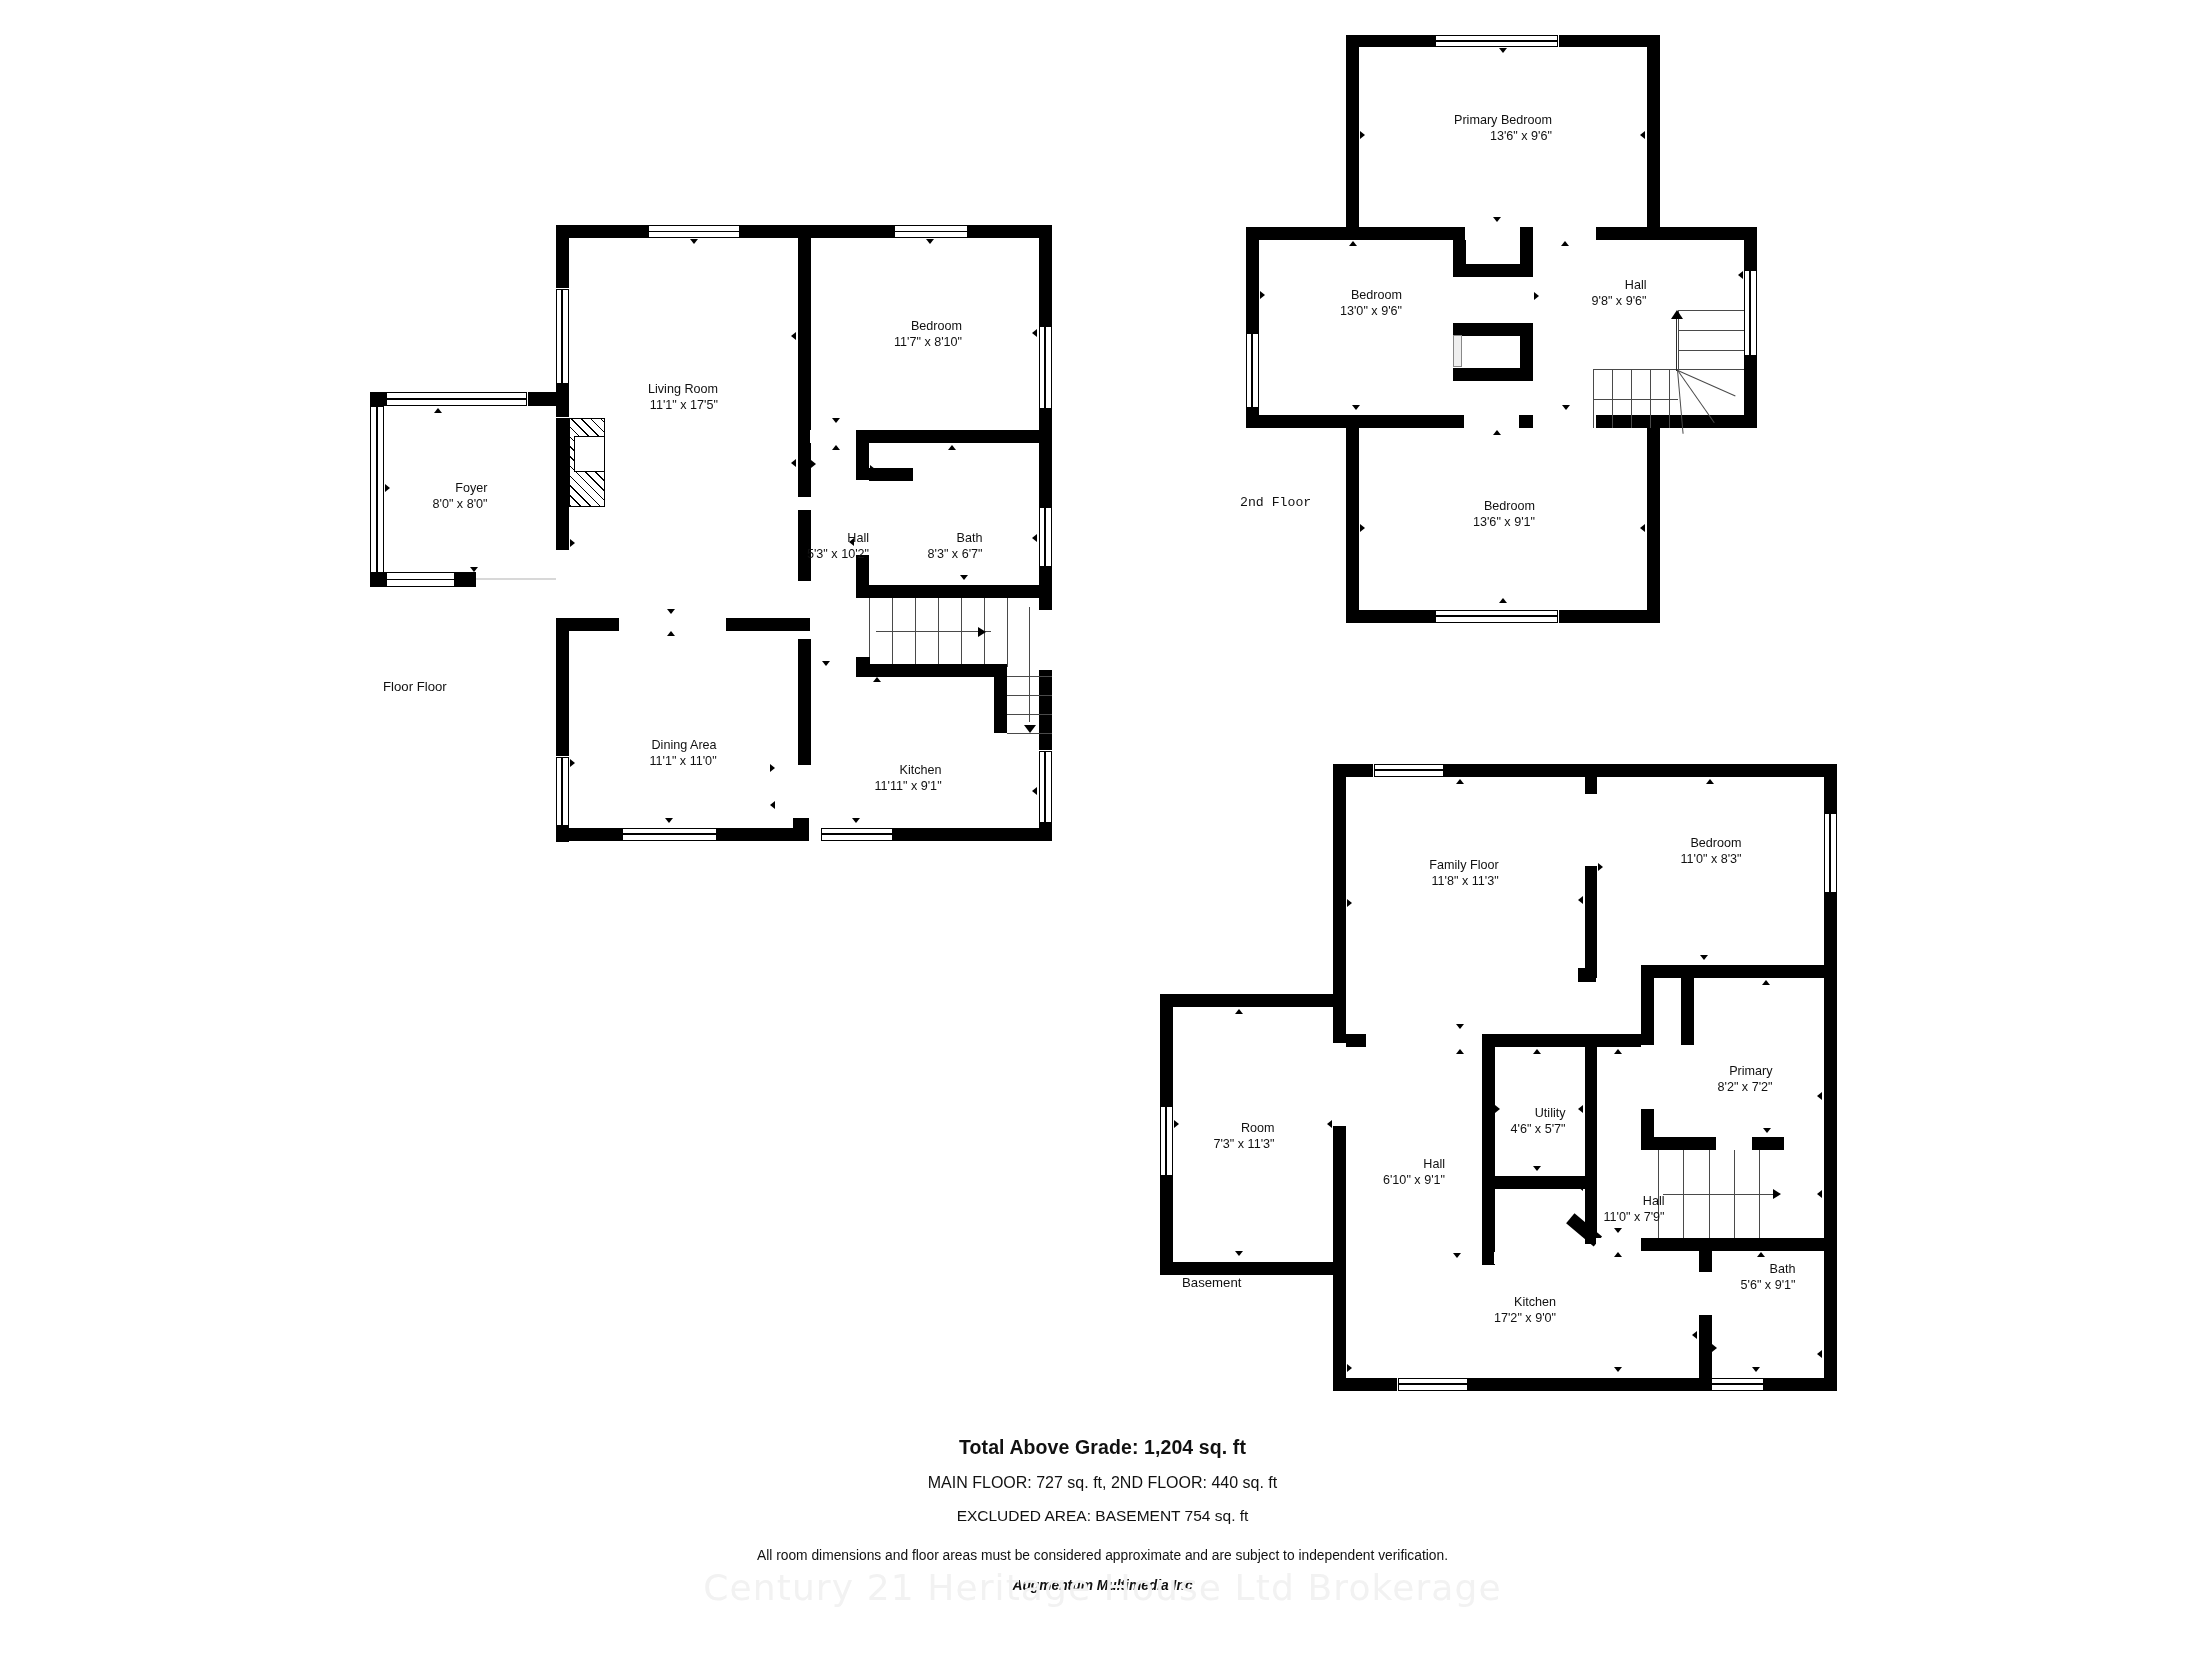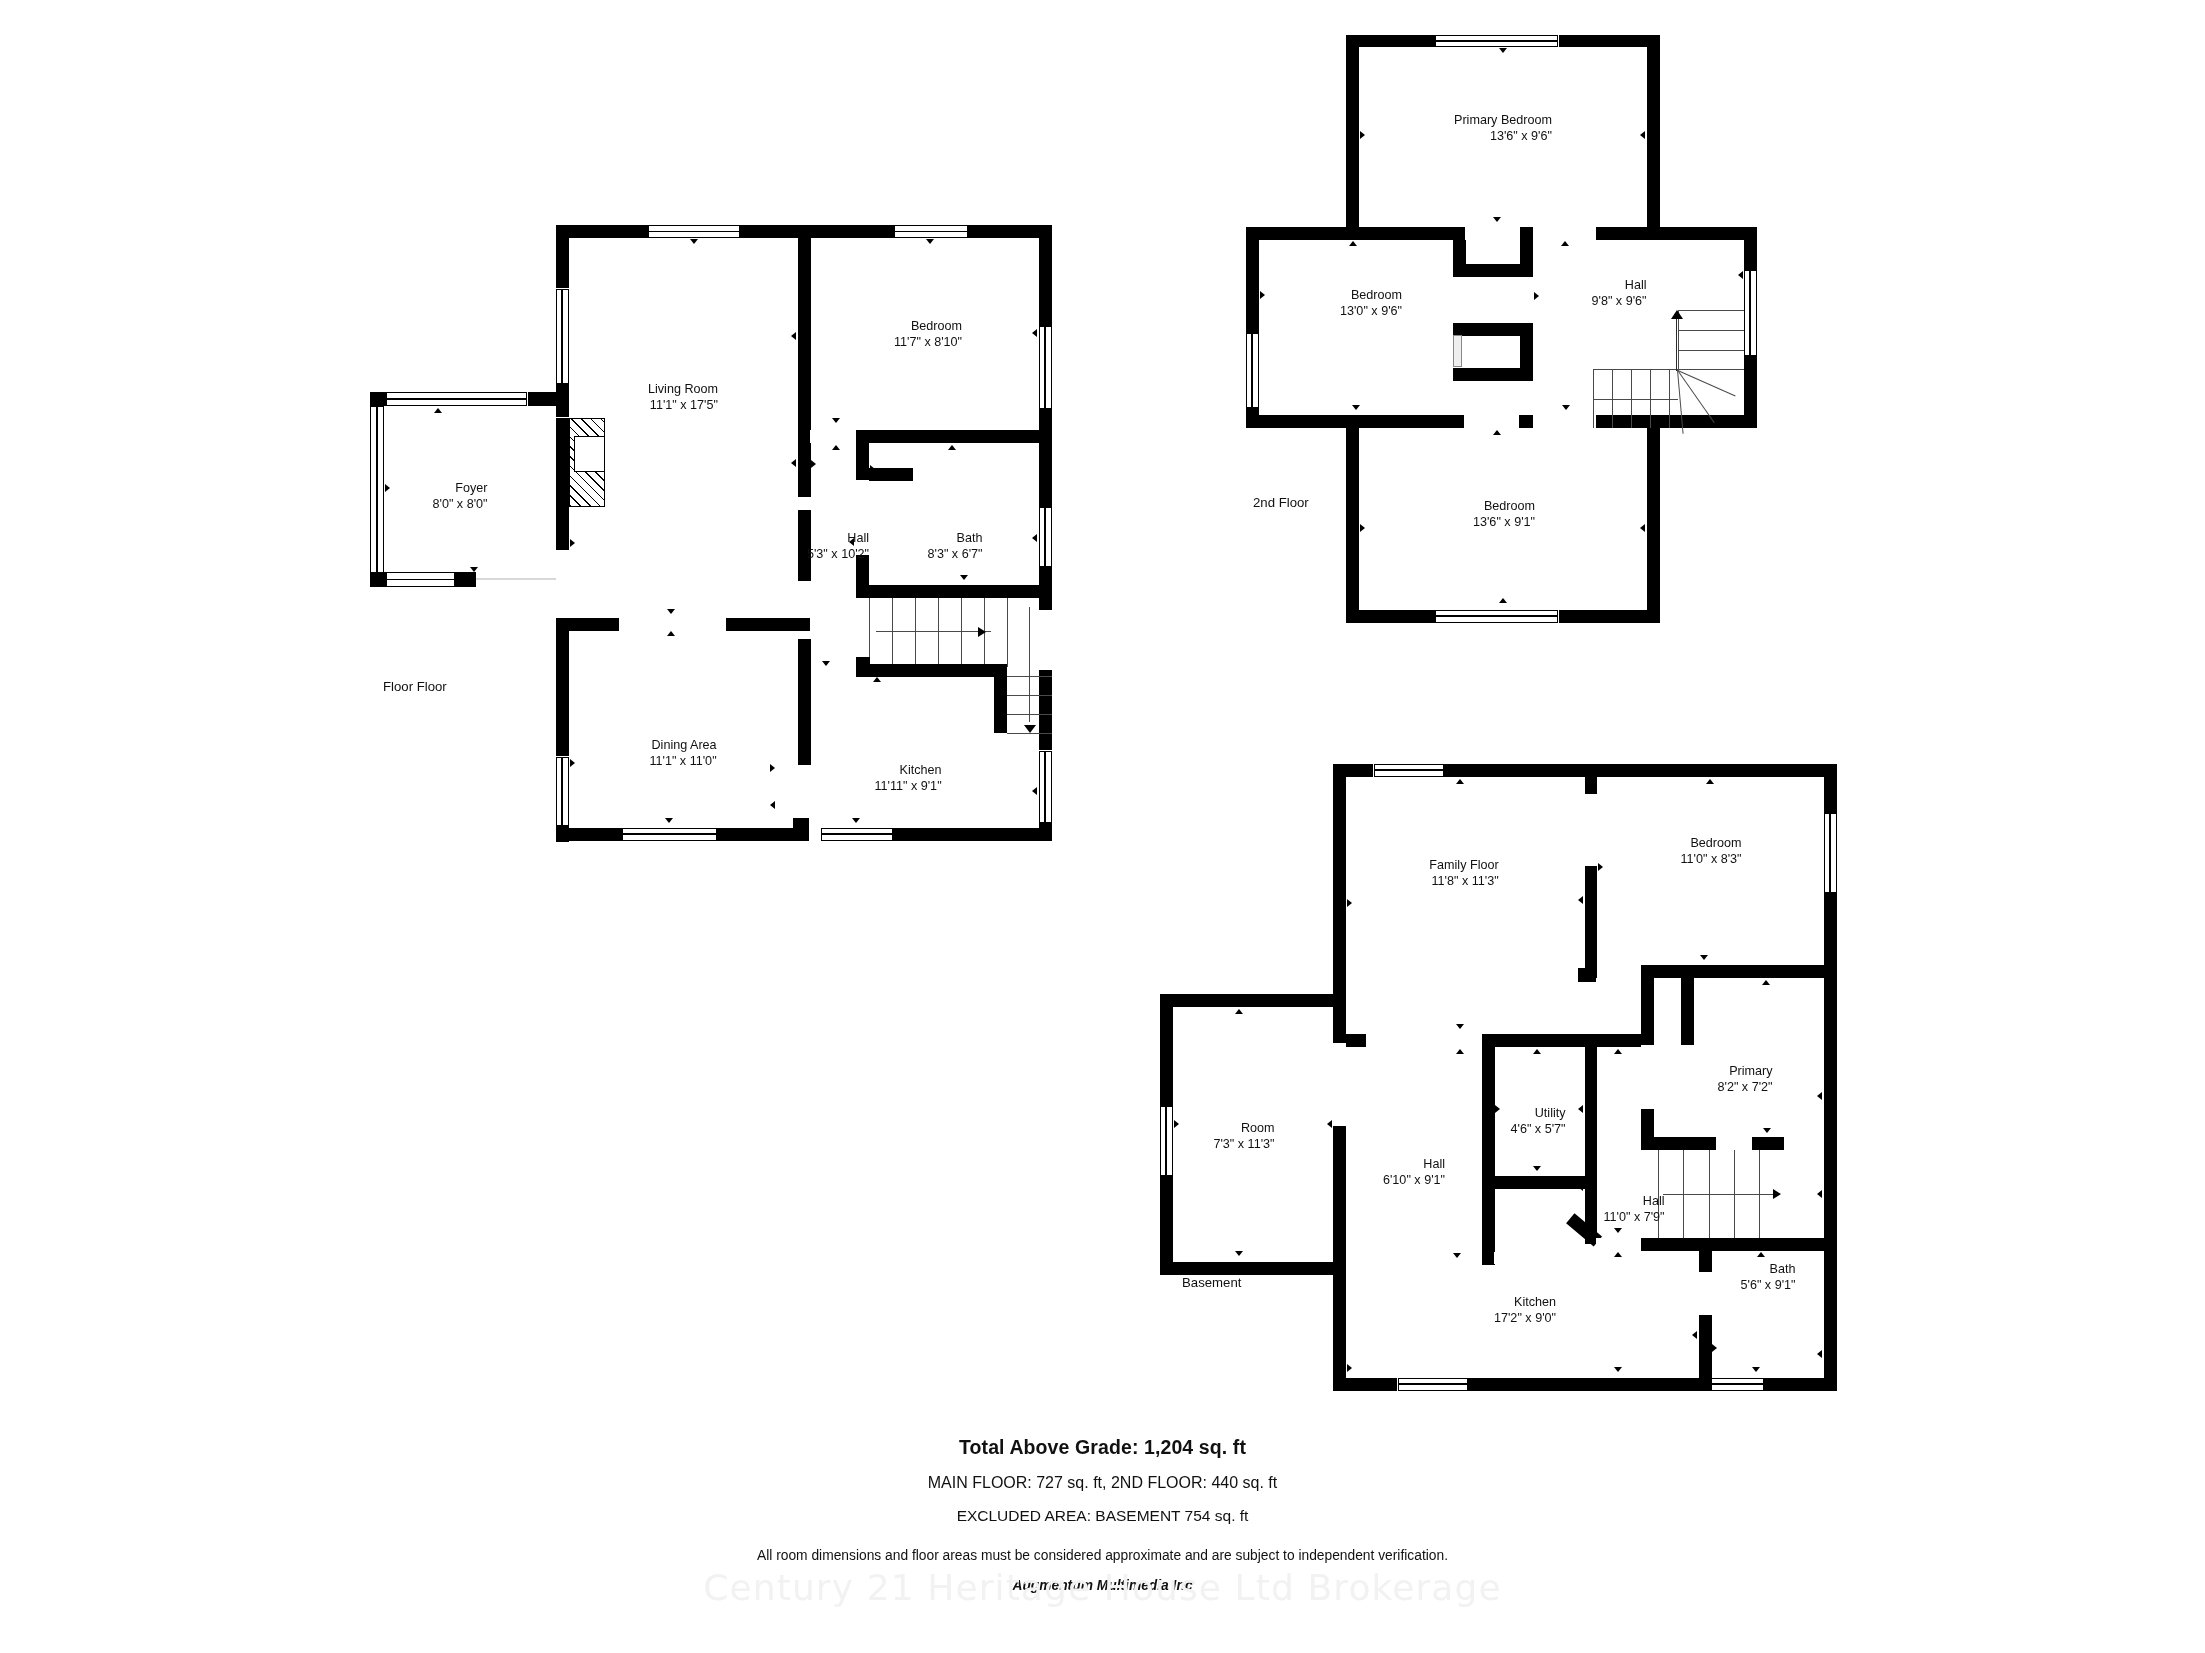--- a/index.html
+++ b/index.html
@@ -193,21 +193,21 @@
     <span class="d">11'1" x 11'0"</span>
   </div>
   <div class="lbl" style="left:540px;top:571px;">
     <span class="n">Kitchen</span>
     <span class="d">11'11" x 9'1"</span>
   </div>
 </div>
 
 <div class="plan" id="plan-second" style="left:1223px;top:23px;width:592px;height:643px;">
 
-  <div class="floorlbl" style="left:30px;top:472px;">2nd Floor</div>
+  <div class="floorlbl" style="left:17px;top:472px;font-family:Liberation Mono, monospace;">2nd Floor</div>
 
   <div class="w" style="left:123px;top:11.5px;width:89px;height:12.6px;"></div>
   <div class="win" style="left:212px;top:11.5px;width:123px;height:12.6px;"></div>
   <div class="w" style="left:336px;top:11.5px;width:101px;height:12.6px;"></div>
   <div class="w" style="left:123px;top:11.5px;width:12.6px;height:192px;"></div>
   <div class="w" style="left:424px;top:11.5px;width:12.6px;height:192px;"></div>
   <div class="mk d" style="left:276px;top:25px;"></div>
   <div class="mk r" style="left:137px;top:108px;"></div>
   <div class="mk l" style="left:417px;top:108px;"></div>
 

